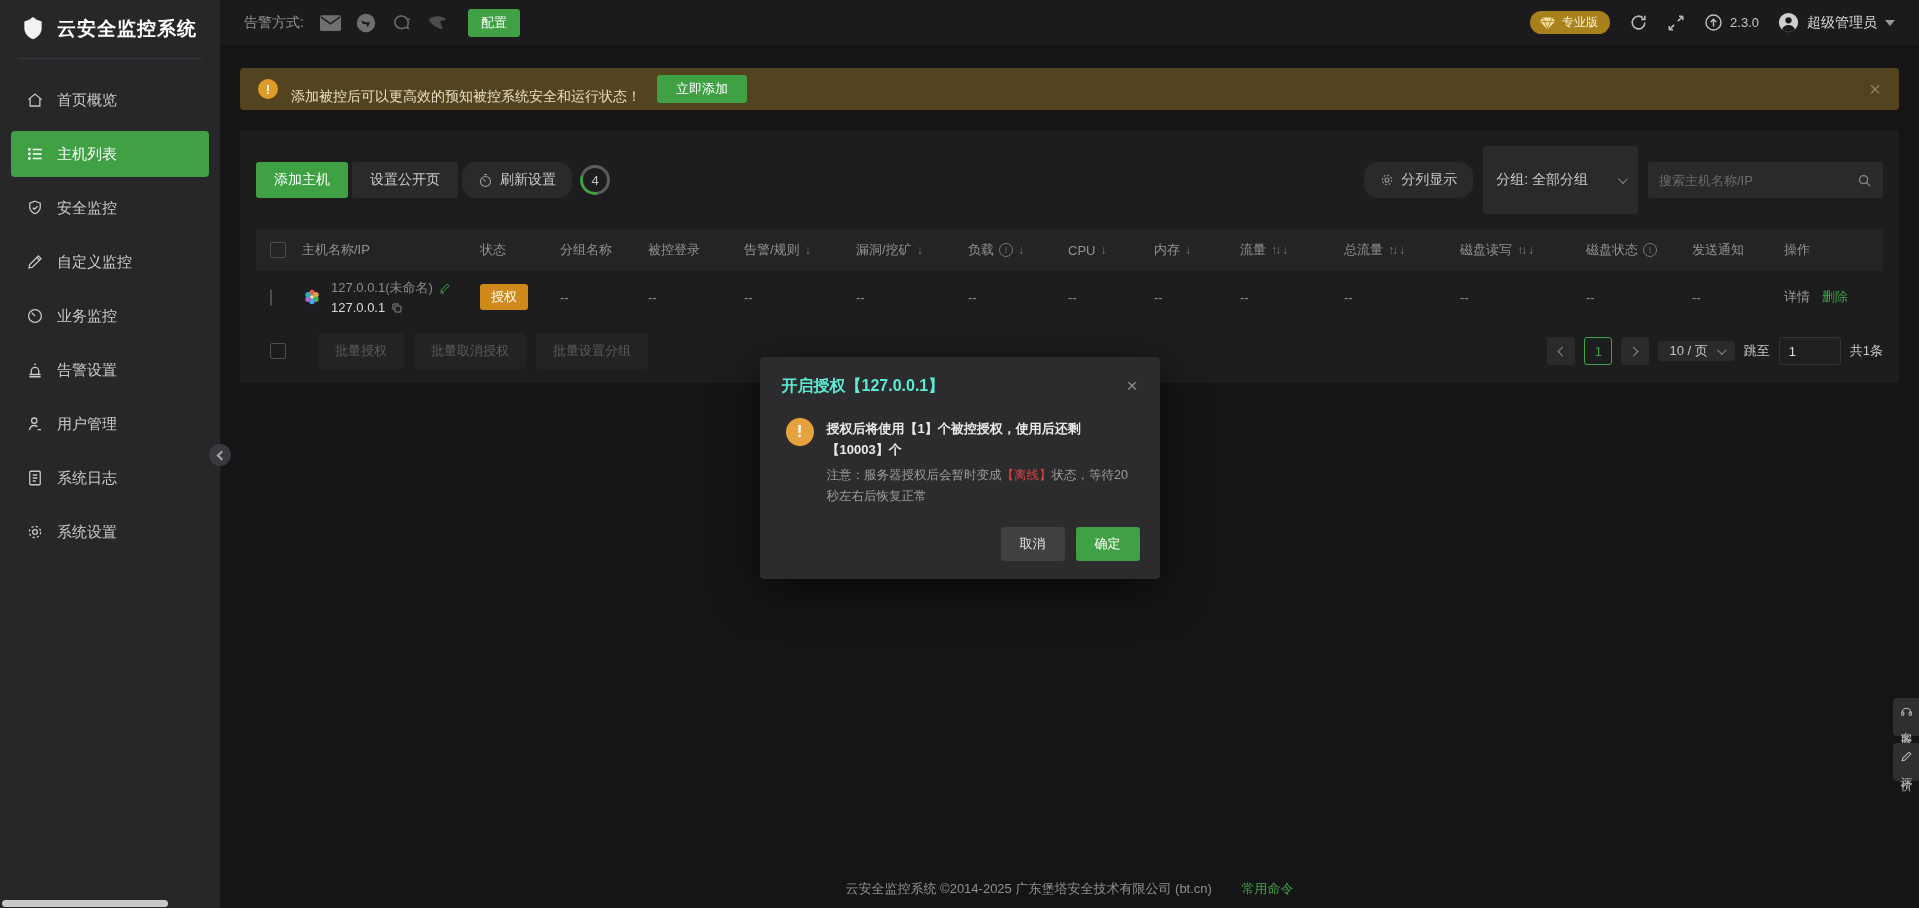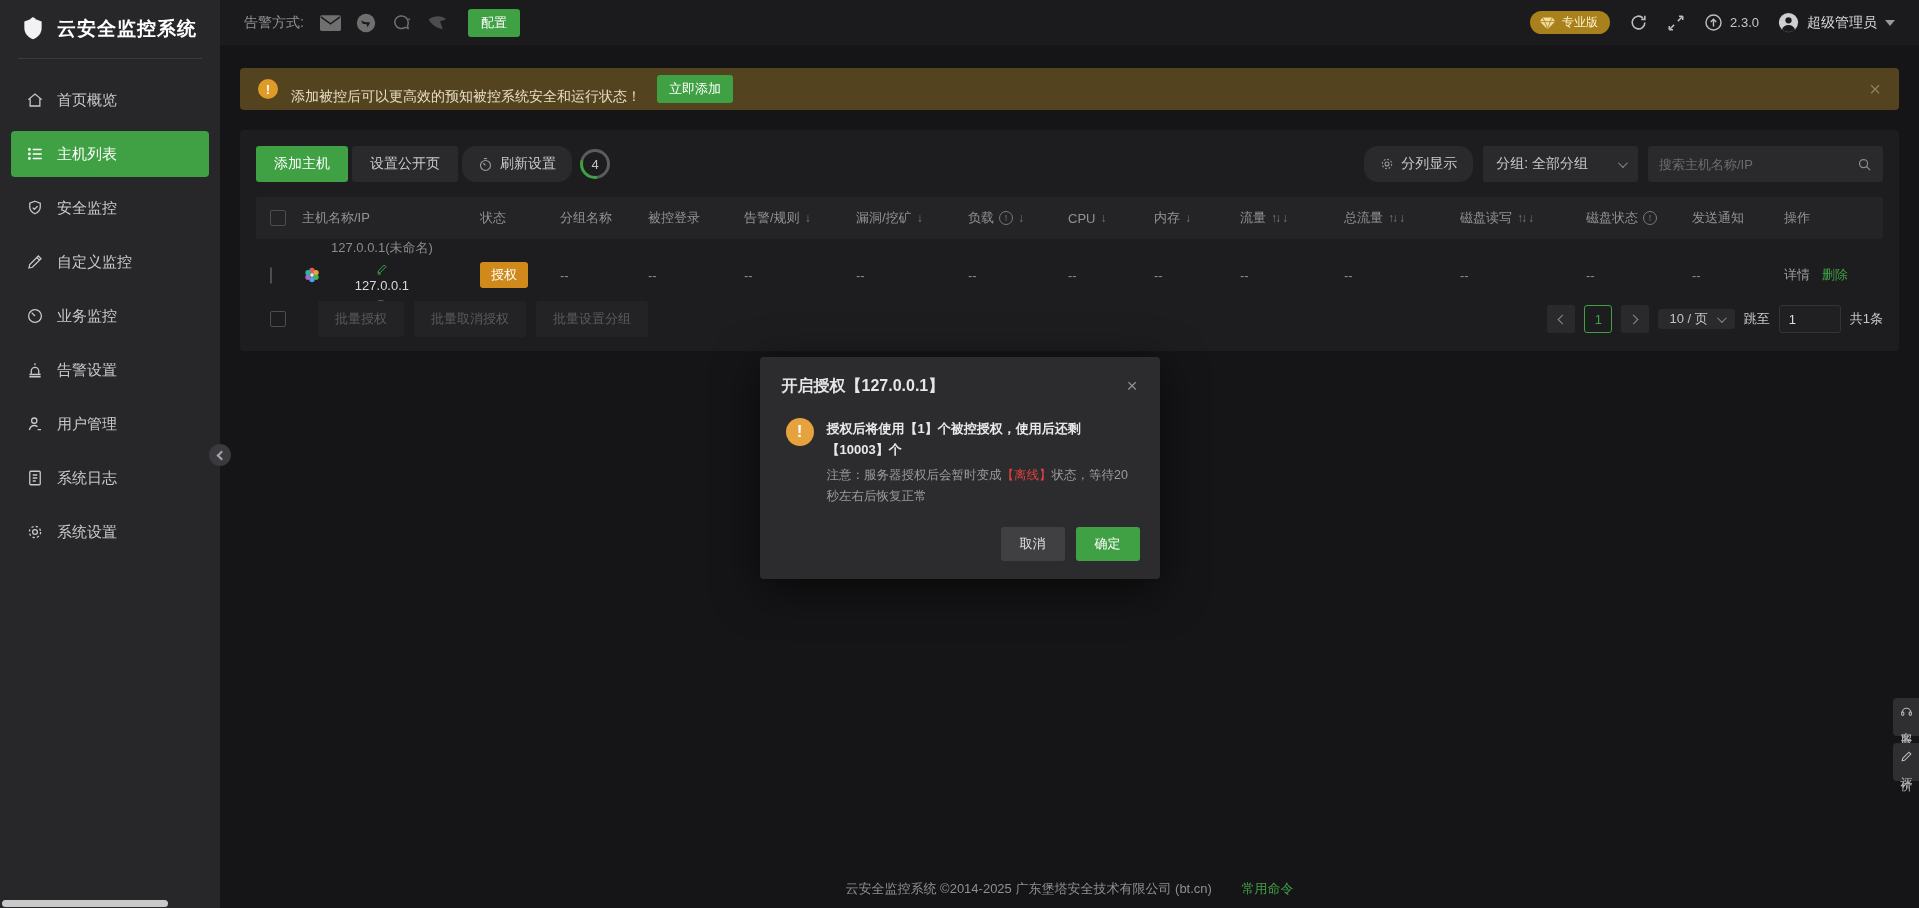--- a/index.html
+++ b/index.html
@@ -32,50 +32,50 @@
   .ver{display:flex;align-items:center;gap:7px;color:#c6c6c6;font-size:13px;}
   .userbox{display:flex;align-items:center;gap:8px;color:#d8d8d8;font-size:14px;cursor:pointer;}
   .caret{width:0;height:0;border-left:5px solid transparent;border-right:5px solid transparent;border-top:6px solid #9a9a9a;}
 
   .content{flex:1;position:relative;padding:23px 20px;}
 
   
   .notice{height:42px;background:#54431f;border-radius:4px;display:flex;align-items:center;padding:0 18px;margin-bottom:20px;}
   .warn-dot{width:20px;height:20px;border-radius:50%;background:#de9b27;color:#fff;font-weight:bold;font-size:13px;display:flex;align-items:center;justify-content:center;flex:0 0 auto;}
   .notice-text{color:#e7ddc4;font-size:14px;margin:16px 16px 0 13px;}
-  .notice-btn{padding:5px 12px;font-size:13px;}
+  .notice-btn{padding:5px 19px;font-size:13px;}
   .notice-close{margin-left:auto;color:#8d7f58;font-size:20px;cursor:pointer;line-height:1;}
 
   
   .panel{background:#1d1d1f;border-radius:4px;padding:16px 16px 14px;}
   .toolbar{display:flex;align-items:center;gap:4px;margin-bottom:15px;}
   .tb-btn{padding:9px 18px;font-size:14px;}
   .btn-dark{background:#2a2a2d;color:#c9c9c9;}
   .tb-dark{padding:9px 16px;font-size:14px;display:flex;align-items:center;gap:7px;border-radius:14px;}
   .ring{width:30px;height:30px;border-radius:50%;background:conic-gradient(from 170deg,#3fa044 0 115deg,#5c5c5c 115deg 360deg);display:flex;align-items:center;justify-content:center;margin-left:4px;}
   .ring-in{width:24px;height:24px;border-radius:50%;background:#1d1d1f;color:#c3c3c3;font-size:13px;display:flex;align-items:center;justify-content:center;}
   .tb-right{margin-left:auto;display:flex;align-items:center;gap:10px;}
-  .dropdown{background:#2a2a2d;color:#c9c9c9;font-size:14px;padding:9px 13px;border-radius:3px;display:flex;align-items:center;gap:30px;cursor:pointer;}
+  .dropdown{background:#2a2a2d;color:#c9c9c9;font-size:14px;padding:25px 13px;border-radius:3px;display:flex;align-items:center;gap:30px;cursor:pointer;}
   .chev-d{width:7px;height:7px;border-right:1.6px solid #8a8a8a;border-bottom:1.6px solid #8a8a8a;transform:rotate(45deg) translateY(-2px);}
   .search{background:#2a2a2d;border-radius:3px;display:flex;align-items:center;width:235px;padding:0 11px;height:36px;}
   .search input{flex:1;background:transparent;border:none;outline:none;color:#ddd;font-size:13px;font-family:inherit;}
   .search input::placeholder{color:#6d6d6d;}
 
   
   .tgrid{display:grid;grid-template-columns:46px 178px 80px 88px 96px 112px 112px 100px 86px 86px 104px 116px 126px 106px 92px 1fr;align-items:center;}
   .thead{background:#242427;height:42px;color:#929292;font-size:13px;border-radius:2px;}
   .th{display:flex;align-items:center;gap:5px;padding-right:6px;}
   .sort{color:#787878;font-size:12px;cursor:pointer;}
   .pair{letter-spacing:-2px;margin-right:-2px;}
   .info-i{width:14px;height:14px;border-radius:50%;border:1px solid #787878;color:#787878;font-size:9px;display:inline-flex;align-items:center;justify-content:center;flex:0 0 auto;}
   .trow{height:52px;color:#8d8d8d;font-size:13px;}
   .cbx{width:16px;height:16px;border:1px solid #4d4d50;border-radius:2px;background:transparent;margin-left:14px;cursor:pointer;}
   .host-cell{display:flex;align-items:center;gap:9px;}
   .host-lines{display:flex;flex-direction:column;gap:3px;}
-  .host-line{display:flex;align-items:center;gap:6px;flex-direction:column;}
+  .host-line{display:flex;align-items:center;gap:6px;}
   .host-name{color:#8b8b8b;font-size:13px;}
   .host-ip{color:#d9d9d9;font-size:13px;}
   .tag-auth{background:#cf8a1b;color:#fff;font-size:13px;padding:4px 11px;border-radius:3px;border:none;cursor:pointer;}
   .ops{display:flex;gap:12px;font-size:13px;}
   .op-detail{color:#9a9a9a;cursor:pointer;}
   .op-del{color:#3fa044;cursor:pointer;}
 
   
   .batchrow{display:flex;align-items:center;gap:10px;margin-top:10px;}
   .batch-btn{background:#232326;color:#5b5b5e;padding:9px 17px;font-size:13px;border-radius:3px;border:none;cursor:not-allowed;}
@@ -85,21 +85,21 @@
   .chev{width:7px;height:7px;border-right:1.6px solid #8a8a8a;border-bottom:1.6px solid #8a8a8a;}
   .chev.left{transform:rotate(135deg);margin-left:3px;}
   .chev.right{transform:rotate(-45deg);margin-right:3px;}
   .pg-size{height:20px;background:#2a2a2d;border-radius:3px;color:#c3c3c3;font-size:13px;display:flex;align-items:center;gap:9px;padding:0 11px;cursor:pointer;}
   .pg-label{color:#c9c9c9;font-size:13px;}
   .pg-input{width:62px;height:28px;background:#202023;border:1px solid #343437;border-radius:3px;color:#ddd;font-size:13px;padding:0 9px;outline:none;font-family:inherit;}
 
   
   .modal{position:absolute;left:50%;transform:translateX(-50%);top:357px;width:400px;background:#2c2c2e;border-radius:4px;box-shadow:0 10px 45px rgba(0,0,0,.6);z-index:20;padding:19px 0 18px;}
   .modal-head{display:flex;align-items:flex-start;padding:0 22px;}
-  .modal-title{color:#e5e5e5;font-size:16px;font-weight:bold;}
+  .modal-title{color:#5eead4;font-size:16px;font-weight:bold;}
   .modal-close{margin-left:auto;color:#8c8c8c;font-size:19px;line-height:1;cursor:pointer;}
   .modal-body{display:flex;gap:13px;padding:21px 22px 0 26px;}
   .warn-big{width:28px;height:28px;border-radius:50%;background:#e6a23c;color:#fff;font-weight:bold;font-size:17px;display:flex;align-items:center;justify-content:center;flex:0 0 auto;}
   .mtext{flex:1;}
   .mline1{color:#e9e9e9;font-size:13px;font-weight:bold;line-height:1.65;}
   .mnote{color:#9b9b9b;font-size:12.5px;line-height:1.7;margin-top:4px;}
   .mnote .red{color:#e04040;}
   .modal-foot{display:flex;justify-content:flex-end;gap:11px;padding:20px 20px 0;}
   .m-btn{padding:8px 19px;font-size:13px;border-radius:3px;border:none;cursor:pointer;}
   .m-cancel{background:#404043;color:#e2e2e2;}

